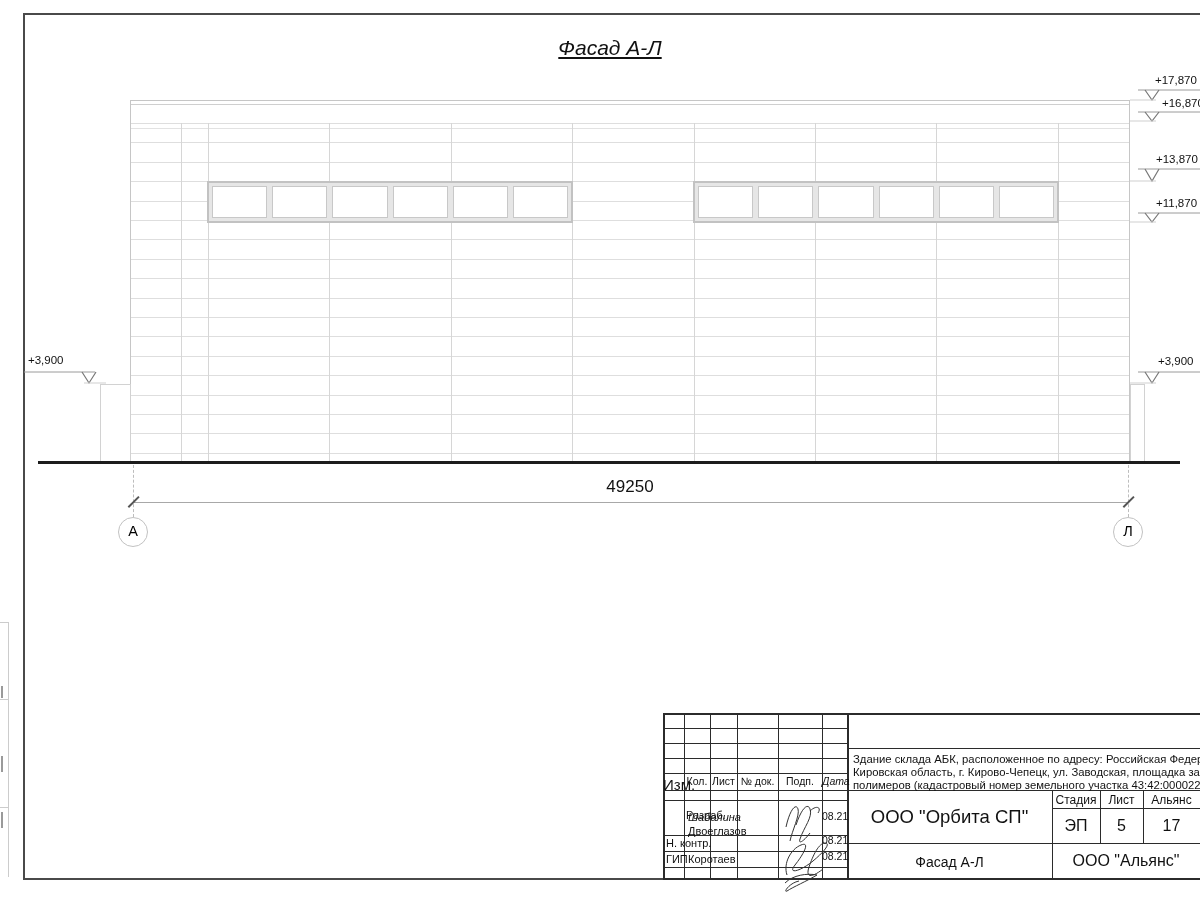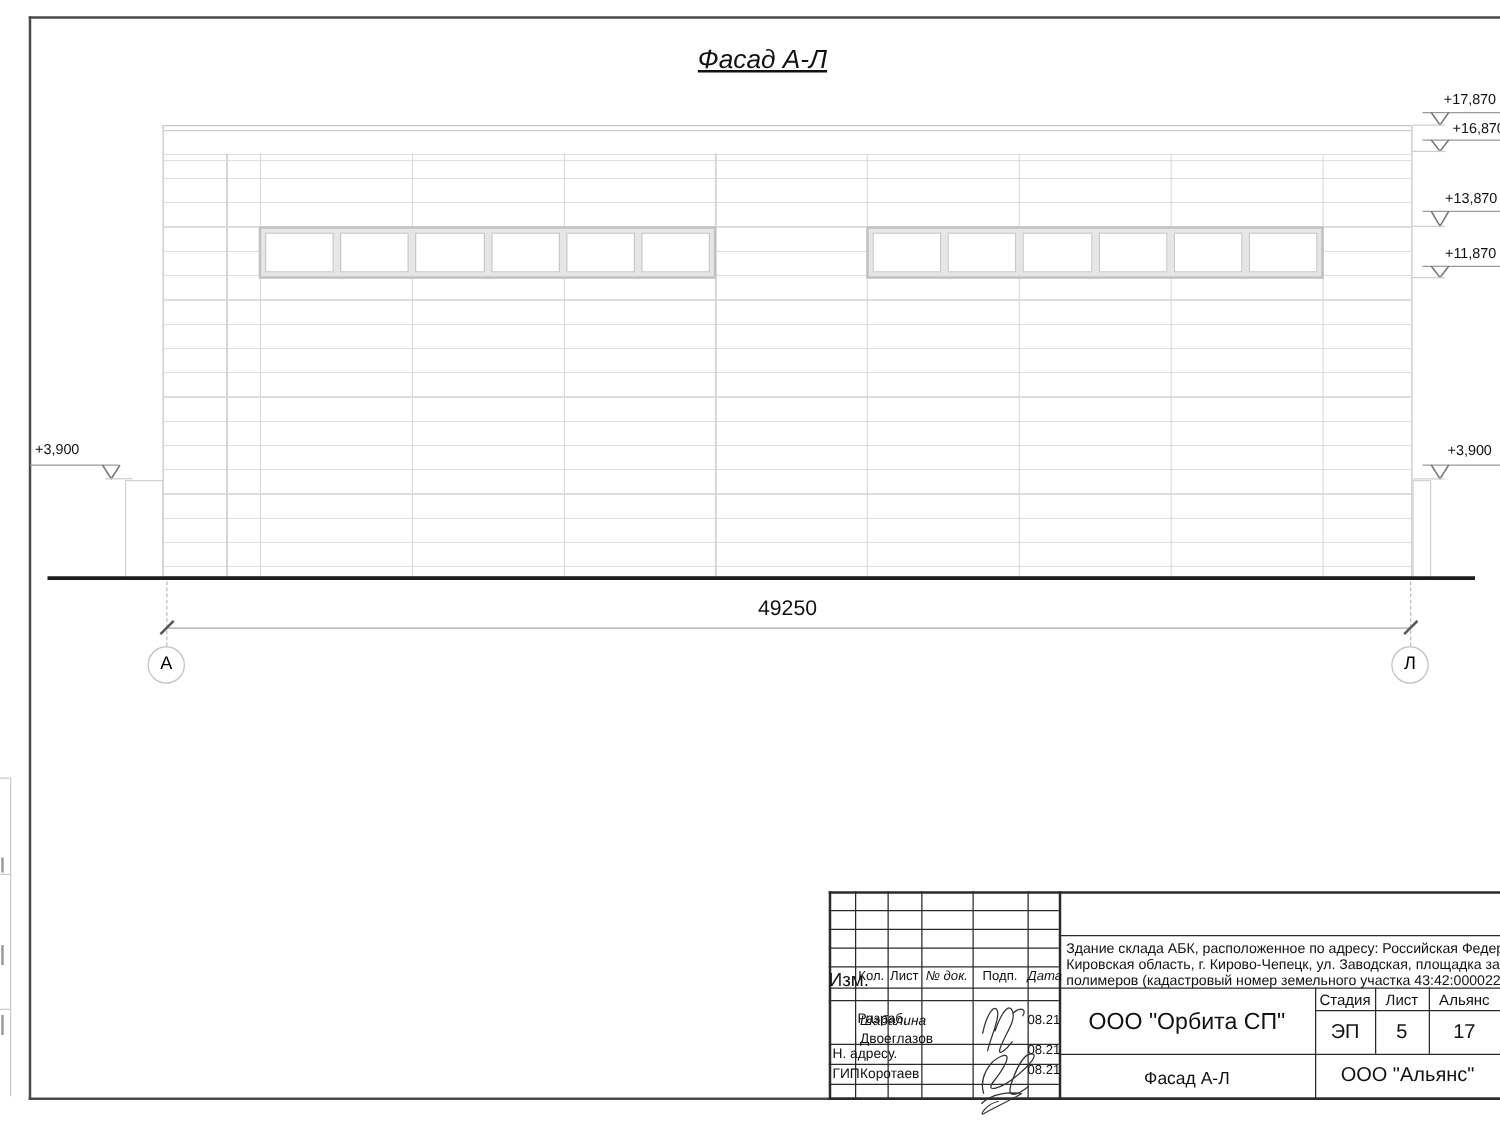--- a/index.html
+++ b/index.html
@@ -177,29 +177,29 @@
   <div class="h" style="left:0;top:122px;width:184px;"></div>
   <div class="h" style="left:0;top:138px;width:184px;"></div>
   <div class="h" style="left:0;top:154px;width:184px;"></div>
   <div class="h" style="left:389px;top:95px;width:148px;"></div>
   <div class="h" style="left:184px;top:130px;width:353px;"></div>
   <div class="h2" style="left:0;top:165px;width:537px;"></div>
 
   <div class="t c" style="left:0;top:63px;width:21px;font-size:15px;">Изм.</div>
   <div class="t c" style="left:21px;top:62px;width:26px;font-size:10.5px;">Кол.</div>
   <div class="t c" style="left:47px;top:62px;width:27px;font-size:10.5px;">Лист</div>
-  <div class="t c" style="left:74px;top:62px;width:41px;font-size:10.5px;font-style:italic;">№ док.</div>
+  <div class="t c" style="left:74px;top:62px;width:41px;font-size:10.5px;">№ док.</div>
   <div class="t c" style="left:115px;top:62px;width:44px;font-size:10.5px;">Подп.</div>
   <div class="t c" style="left:159px;top:62px;width:25px;font-size:10.5px;font-style:italic;">Дата</div>
 
   <div class="t" style="left:3px;top:96px;font-size:11px;padding-left:20px;">Разраб.</div>
   <div class="t" style="left:25px;top:98px;font-size:11px;font-style:italic;">Шабалина</div>
   <div class="t c" style="left:159px;top:97px;width:25px;font-size:10.5px;">08.21</div>
 
-  <div class="t" style="left:3px;top:124px;font-size:11px;">Н. адресу.</div>
+  <div class="t" style="left:3px;top:124px;font-size:11px;">Н. контр.</div>
   <div class="t" style="left:25px;top:112px;font-size:11px;">Двоеглазов</div>
   <div class="t c" style="left:159px;top:121px;width:25px;font-size:10.5px;">08.21</div>
 
   <div class="t" style="left:3px;top:140px;font-size:11px;text-align:center;">ГИП</div>
   <div class="t" style="left:25px;top:140px;font-size:11px;">Коротаев</div>
   <div class="t c" style="left:159px;top:137px;width:25px;font-size:10.5px;">08.21</div>
 
   <svg class="sig" style="left:117px;top:84px;" width="44" height="54">
     <path d="M6,30 C10,12 16,6 18,12 C20,18 12,34 10,44 M16,28 C22,10 28,6 30,12 C33,20 24,30 20,42 C18,48 24,44 30,36 M30,14 C36,8 42,10 38,16" stroke="#333" stroke-width="1" fill="none"></path>
   </svg>

